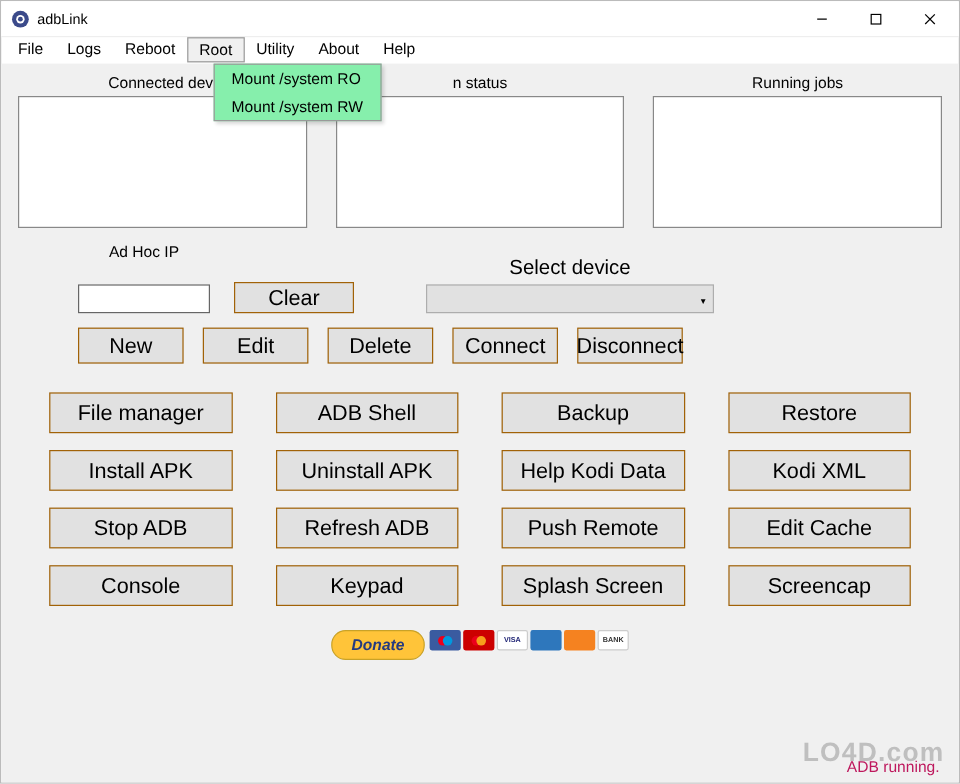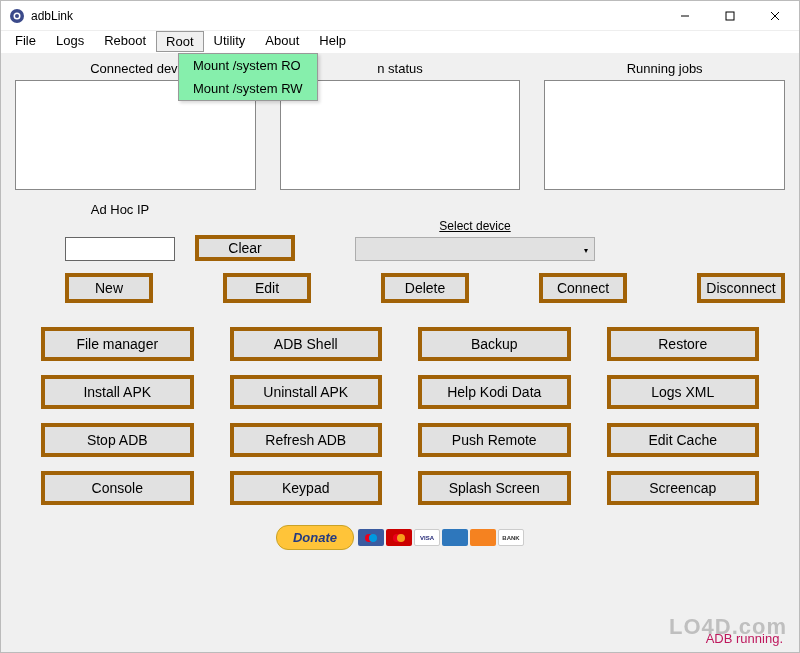--- a/index.html
+++ b/index.html
@@ -18,31 +18,31 @@
     .dropdown-item { padding: 4px 14px; font-size: 13px; white-space: nowrap; cursor: default; }
     .content { flex: 1; background: #f0f0f0; padding: 8px 14px 4px 14px; display: flex; flex-direction: column; position: relative; }
     .row1 { display: flex; gap: 24px; margin-bottom: 12px; }
     .panel-group { flex: 1; display: flex; flex-direction: column; }
     .panel-label { text-align: center; font-size: 13px; margin-bottom: 4px; }
     .panel-box { background: #fff; border: 1px solid #888; height: 110px; }
     .row2 { display: flex; align-items: flex-end; gap: 20px; margin-left: 50px; margin-bottom: 12px; }
     .adhoc { display: flex; flex-direction: column; align-items: center; }
     .adhoc-label { font-size: 13px; margin-bottom: 20px; }
     .adhoc-input { width: 110px; height: 24px; border: 1px solid #666; background: #fff; padding: 0 4px; font-size: 13px; }
-    .btn { background: #e1e1e1; border: 4px solid #a16207; font-size: 14px; height: 26px; display: flex; align-items: center; justify-content: center; cursor: default; }
+    .btn { background: #e1e1e1; border: 1px solid #a16207; font-size: 18px; height: 26px; display: flex; align-items: center; justify-content: center; cursor: default; }
     .clear-btn { width: 100px; }
     .select-group { display: flex; flex-direction: column; align-items: center; margin-left: 40px; }
-    .select-label { font-size: 12px; margin-bottom: 4px; text-decoration: underline; }
+    .select-label { font-size: 17px; margin-bottom: 4px; }
     .select-box { width: 240px; height: 24px; background: #e1e1e1; border: 1px solid #adadad; position: relative; }
     .select-arrow { position: absolute; right: 6px; top: 8px; font-size: 8px; }
-    .row3 { display: flex; gap: 31px; margin-left: 50px; margin-bottom: 24px; justify-content: space-between; }
+    .row3 { display: flex; gap: 16px; margin-left: 50px; margin-bottom: 24px; }
     .row3 .btn { width: 88px; height: 30px; }
     .grid { display: grid; grid-template-columns: repeat(4, 1fr); gap: 14px 36px; margin: 0 26px 16px 26px; }
     .grid .btn { height: 34px; width: 100%; }
-    .donate-row { display: flex; align-items: center; justify-content: center; gap: 4px; margin-top: 4px; }
+    .donate-row { display: flex; justify-content: center; gap: 4px; margin-top: 4px; }
     .donate-btn { background: #ffc439; border: 1px solid #c9a227; border-radius: 12px; padding: 4px 16px; font-style: italic; font-weight: bold; color: #253b80; font-size: 13px; }
     .cards { display: flex; gap: 2px; }
     .card { width: 26px; height: 17px; border-radius: 2px; display: flex; align-items: center; justify-content: center; font-size: 6px; color: #fff; font-weight: bold; }
     .status-bar { position: absolute; bottom: 6px; right: 16px; font-size: 13px; color: #be185d; }
     .watermark { position: absolute; bottom: 12px; right: 12px; font-size: 22px; font-weight: bold; color: rgba(130,130,130,0.45); letter-spacing: 1px; pointer-events: none; }
   </style>
 </head>
 <body>
 
 <div class="window">
@@ -134,21 +134,21 @@
     </div>
 
     <div class="grid">
       <div class="btn">File manager</div>
       <div class="btn">ADB Shell</div>
       <div class="btn">Backup</div>
       <div class="btn">Restore</div>
       <div class="btn">Install APK</div>
       <div class="btn">Uninstall APK</div>
       <div class="btn">Help Kodi Data</div>
-      <div class="btn">Logs XML</div>
+      <div class="btn">Kodi XML</div>
       <div class="btn">Stop ADB</div>
       <div class="btn">Refresh ADB</div>
       <div class="btn">Push Remote</div>
       <div class="btn">Edit Cache</div>
       <div class="btn">Console</div>
       <div class="btn">Keypad</div>
       <div class="btn">Splash Screen</div>
       <div class="btn">Screencap</div>
     </div>
 

